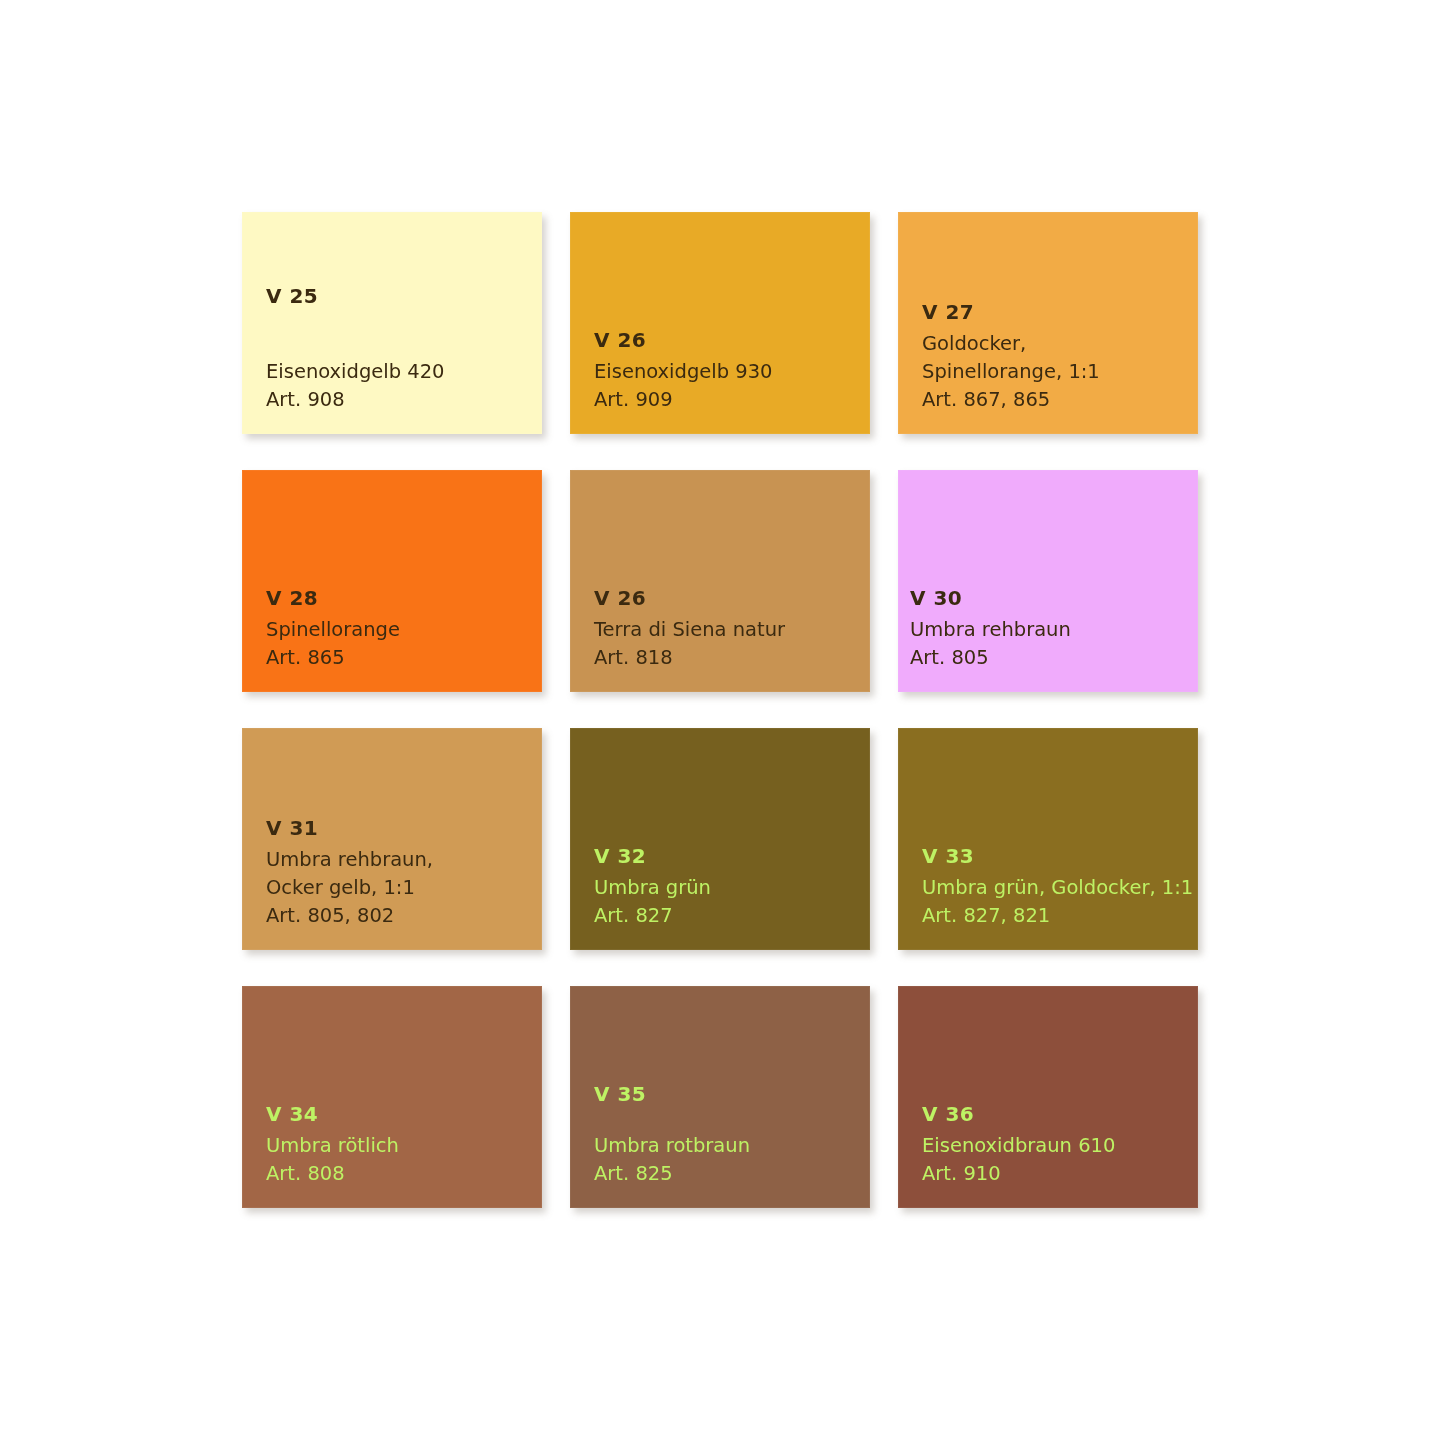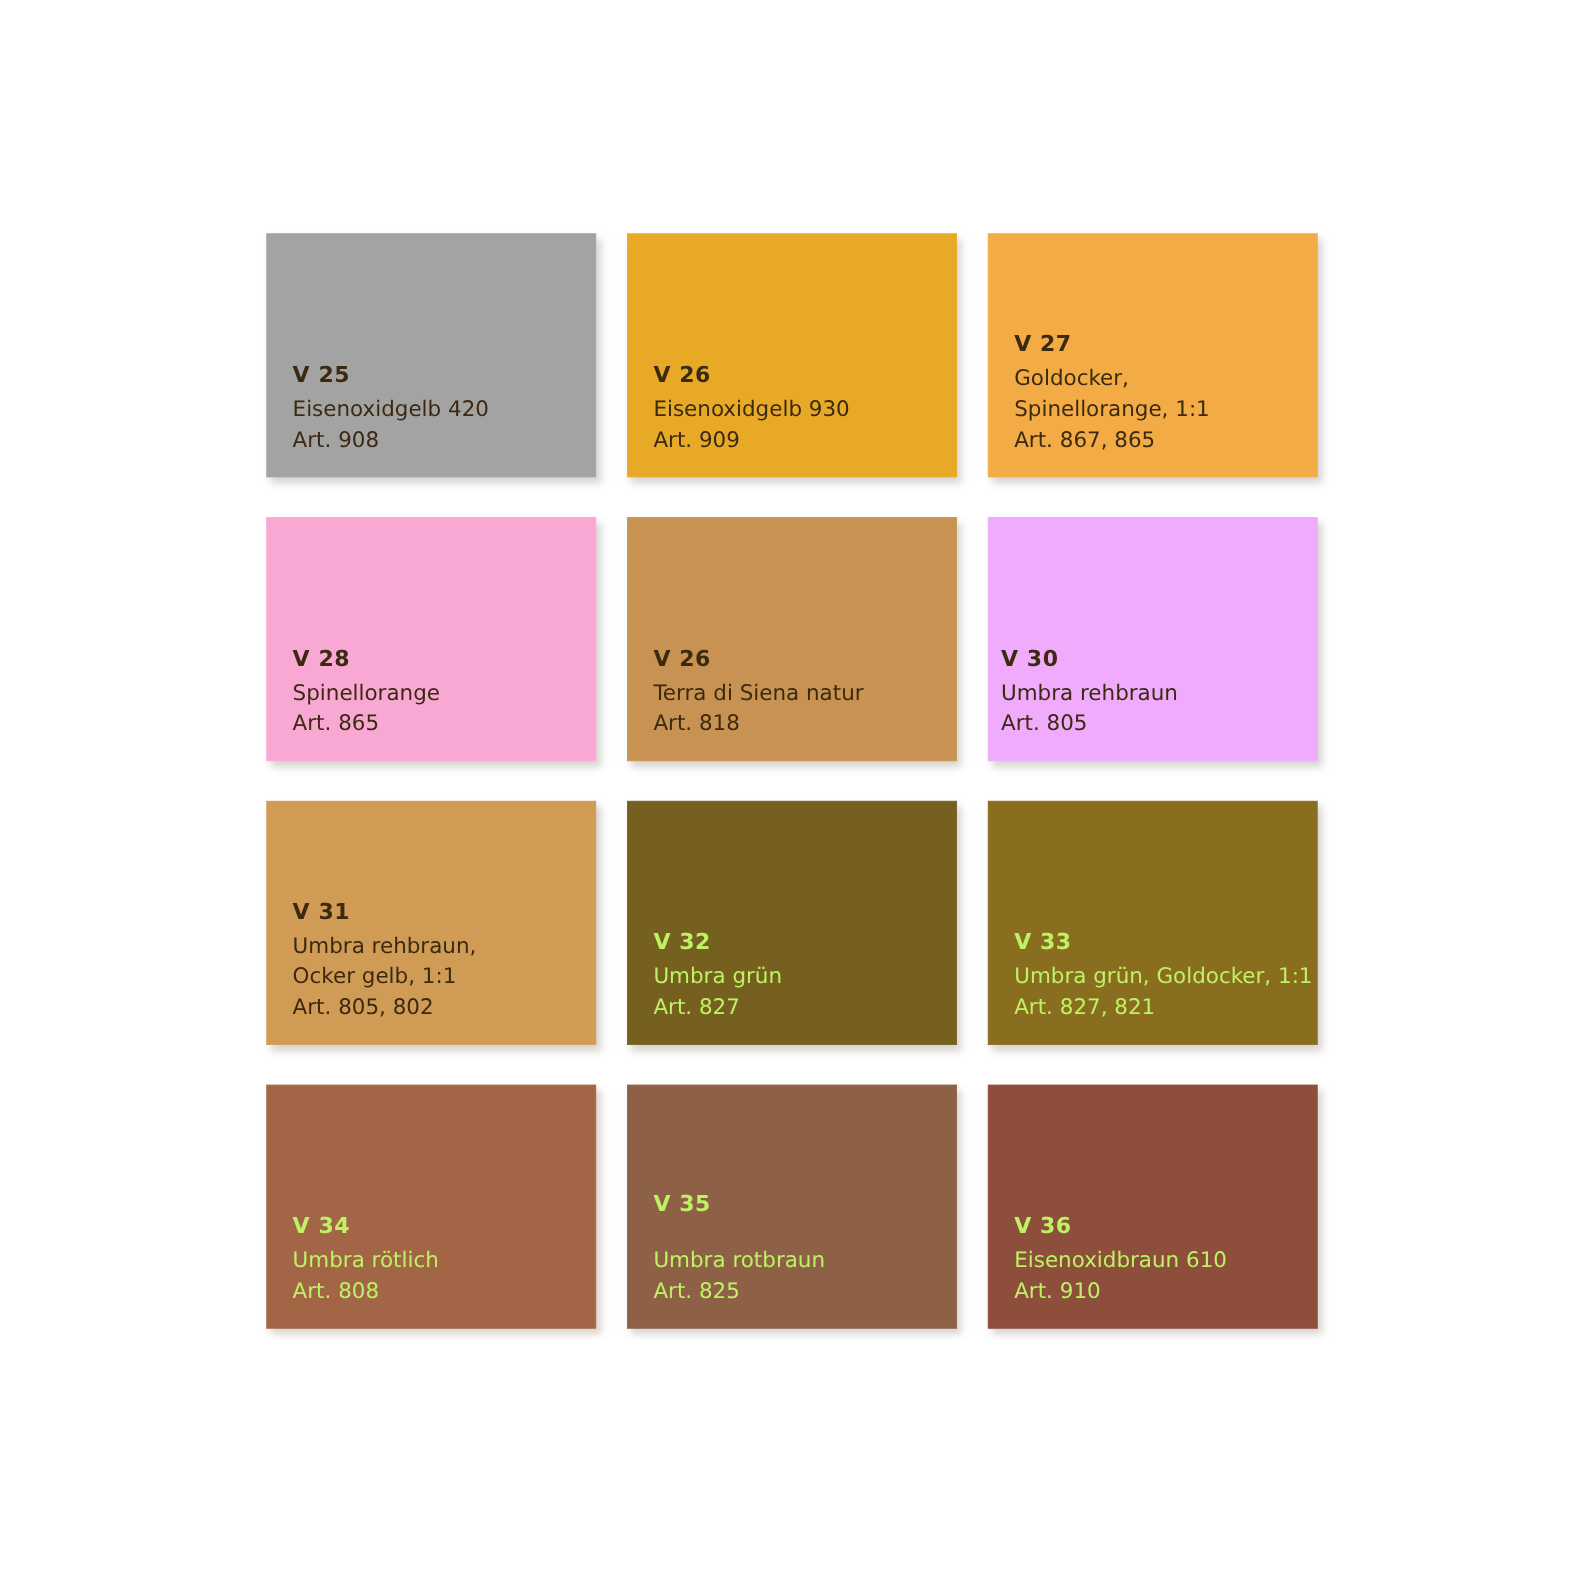--- a/index.html
+++ b/index.html
@@ -77,21 +77,21 @@
   }
   .light-text {
     color: #bef264;
   }
 </style>
 </head>
 <body>
 
 <div class="page">
   <div class="swatch-grid">
-      <div class="swatch" style="background: #a3a3a3;">
+      <div class="swatch" style="background: #fef9c3; gap: 44px;">
         <div class="swatch-code dark-text">V 25</div>
         <div class="swatch-lines dark-text">
           <div class="swatch-line">Eisenoxidgelb 420</div>
           <div class="swatch-line">Art. 908</div>
         </div>
       </div>
       <div class="swatch" style="background: rgb(232, 170, 38);">
         <div class="swatch-code dark-text">V 26</div>
         <div class="swatch-lines dark-text">
           <div class="swatch-line">Eisenoxidgelb 930</div>
@@ -99,21 +99,21 @@
         </div>
       </div>
       <div class="swatch" style="background: rgb(242, 171, 69);">
         <div class="swatch-code dark-text">V 27</div>
         <div class="swatch-lines dark-text">
           <div class="swatch-line">Goldocker,</div>
           <div class="swatch-line">Spinellorange, 1:1</div>
           <div class="swatch-line">Art. 867, 865</div>
         </div>
       </div>
-      <div class="swatch" style="background: #f9a8d4;">
+      <div class="swatch" style="background: #f97316;">
         <div class="swatch-code dark-text">V 28</div>
         <div class="swatch-lines dark-text">
           <div class="swatch-line">Spinellorange</div>
           <div class="swatch-line">Art. 865</div>
         </div>
       </div>
       <div class="swatch" style="background: rgb(200, 147, 82);">
         <div class="swatch-code dark-text">V 26</div>
         <div class="swatch-lines dark-text">
           <div class="swatch-line">Terra di Siena natur</div>

